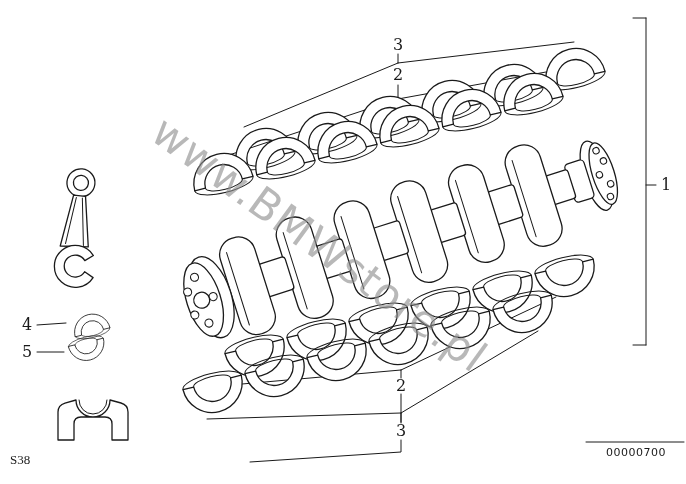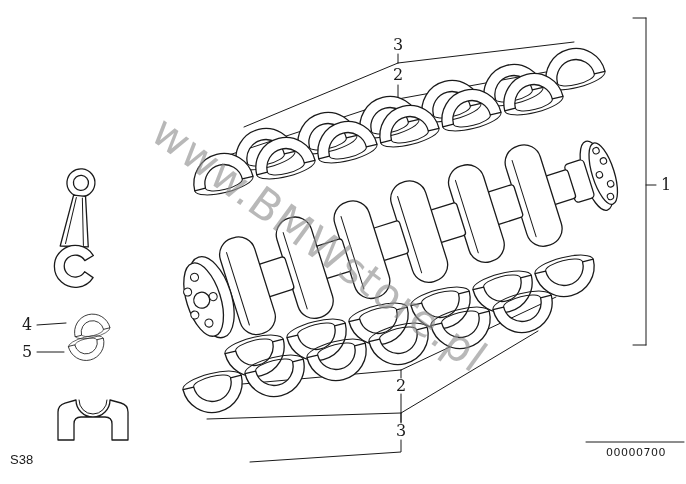--- a/index.html
+++ b/index.html
@@ -25,21 +25,21 @@
     position:absolute;left:172px;top:106px;
     transform:rotate(36deg);transform-origin:0 0;
     font-family:"DejaVu Sans", sans-serif;
     font-size:43px;letter-spacing:1px;white-space:nowrap;
     color:var(--watermark,#8e8e8e);opacity:.62;
     pointer-events:none;
   }
   .sheet-code{
     position:absolute;left:10px;top:452px;
     font-size:13px;color:var(--line,#111);
-    font-family:Liberation Sans, sans-serif;
+    font-family:Liberation Serif, serif;
   }
   .image-code{
     position:absolute;left:606px;top:446px;
     font-size:11px;color:var(--line,#111);
     font-family:"DejaVu Sans", sans-serif;letter-spacing:.5px;
   }
 </style>
 </head>
 <body>
 

